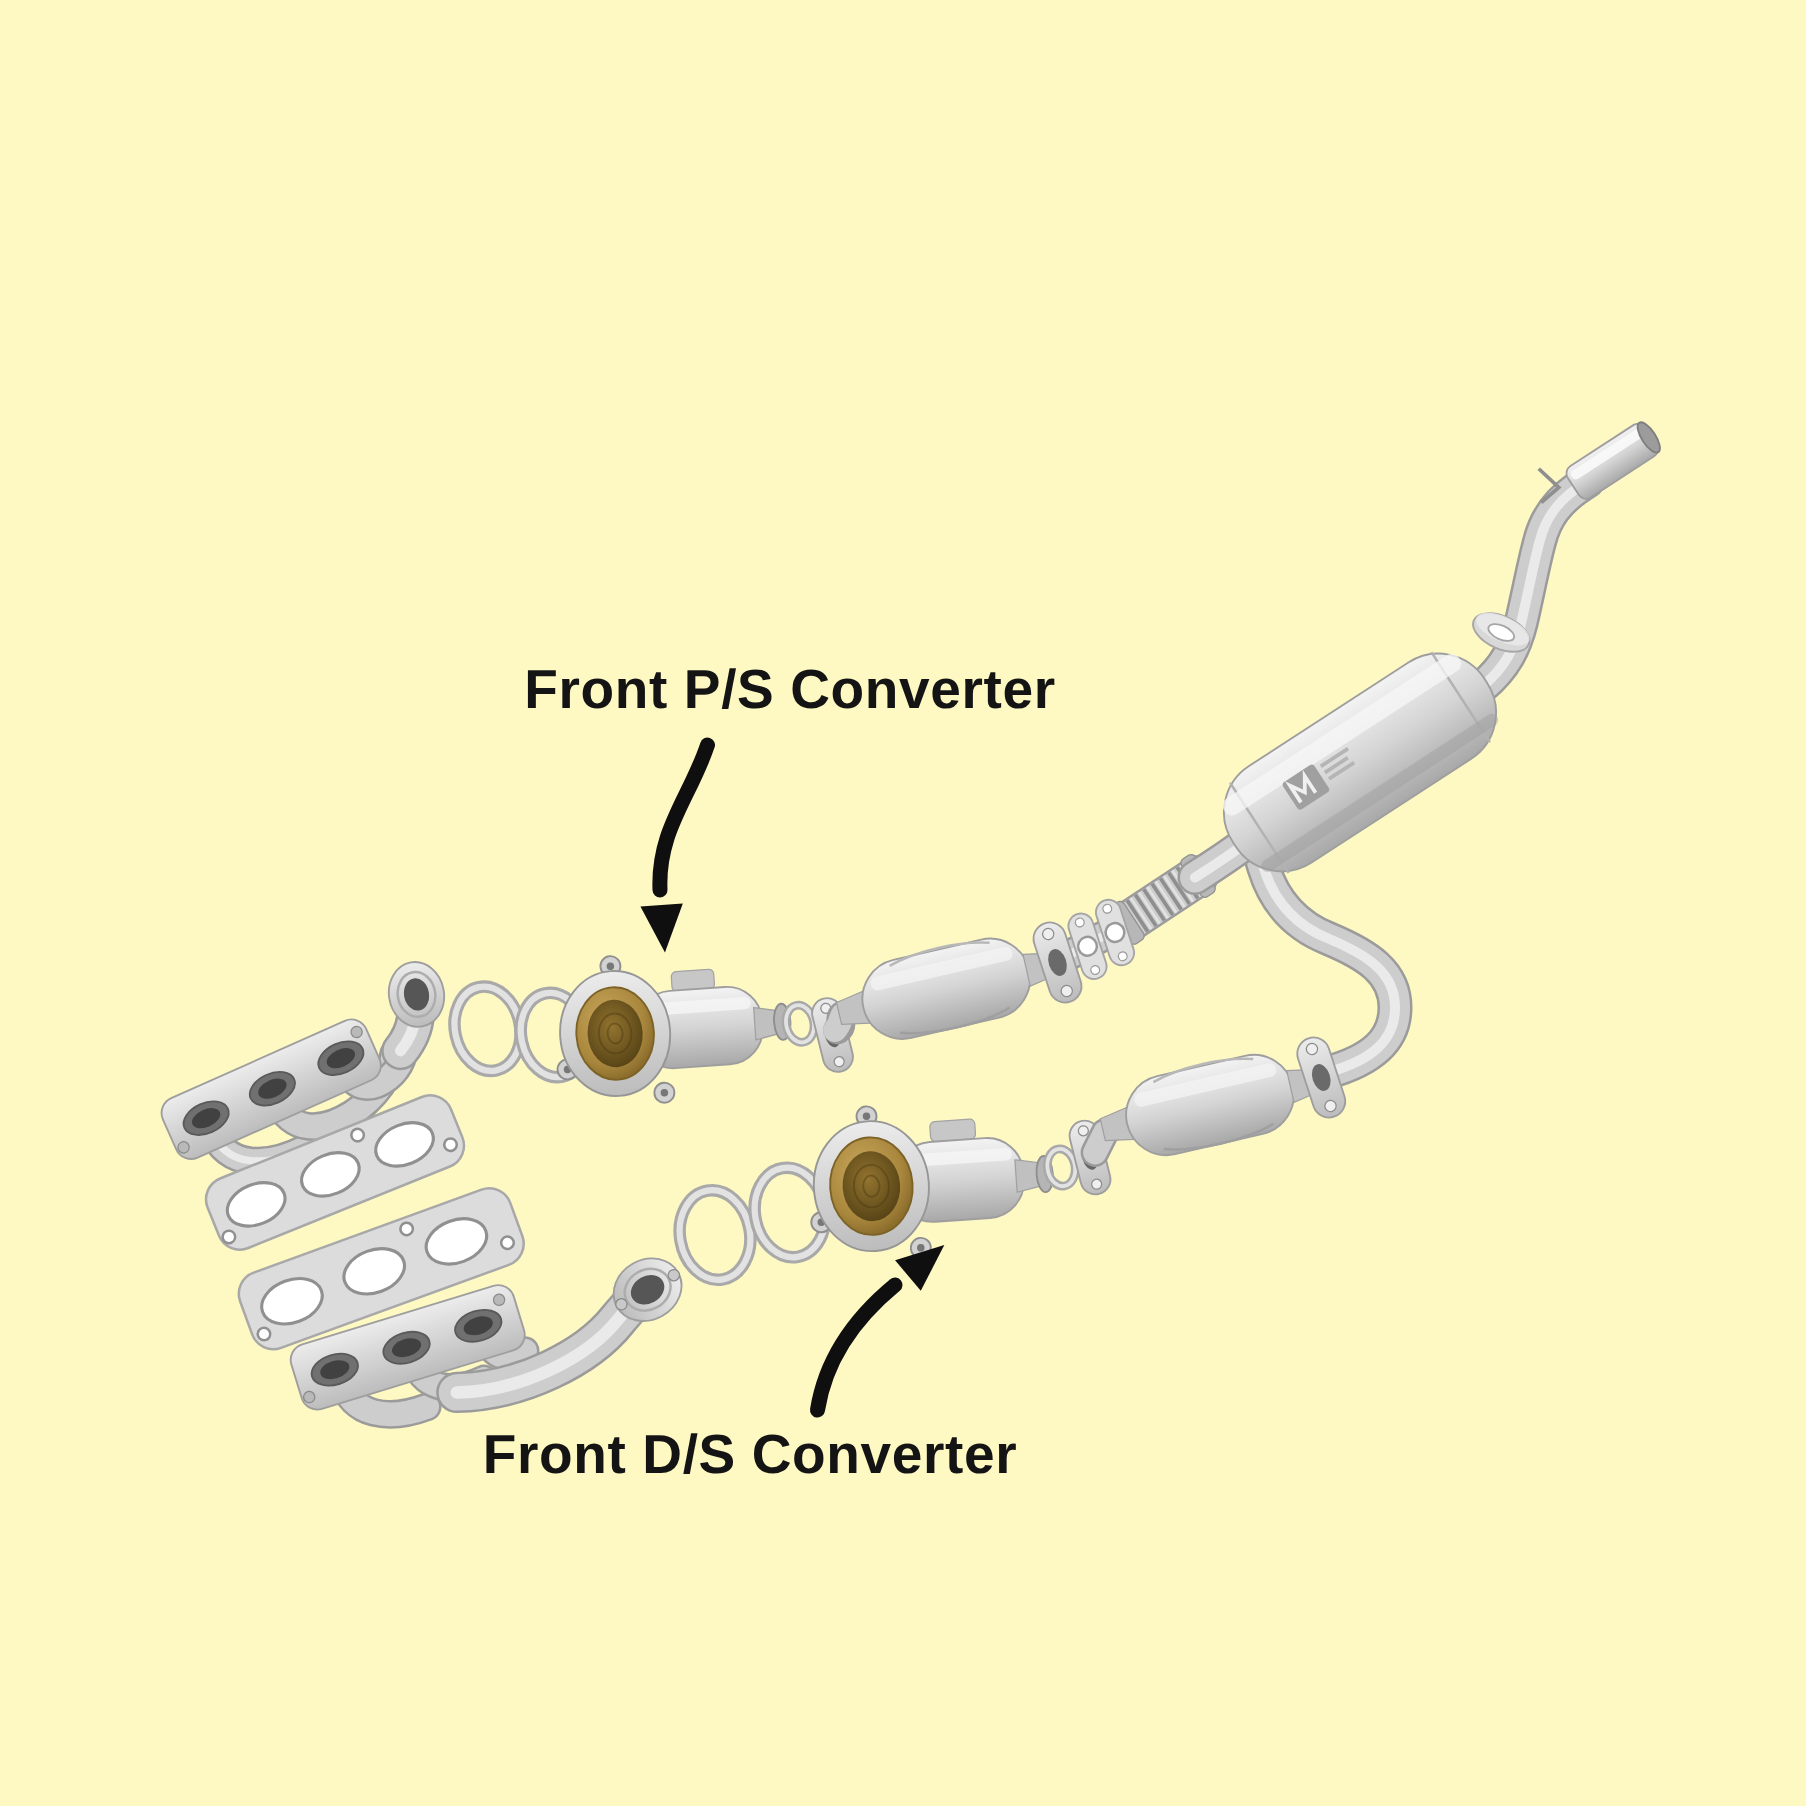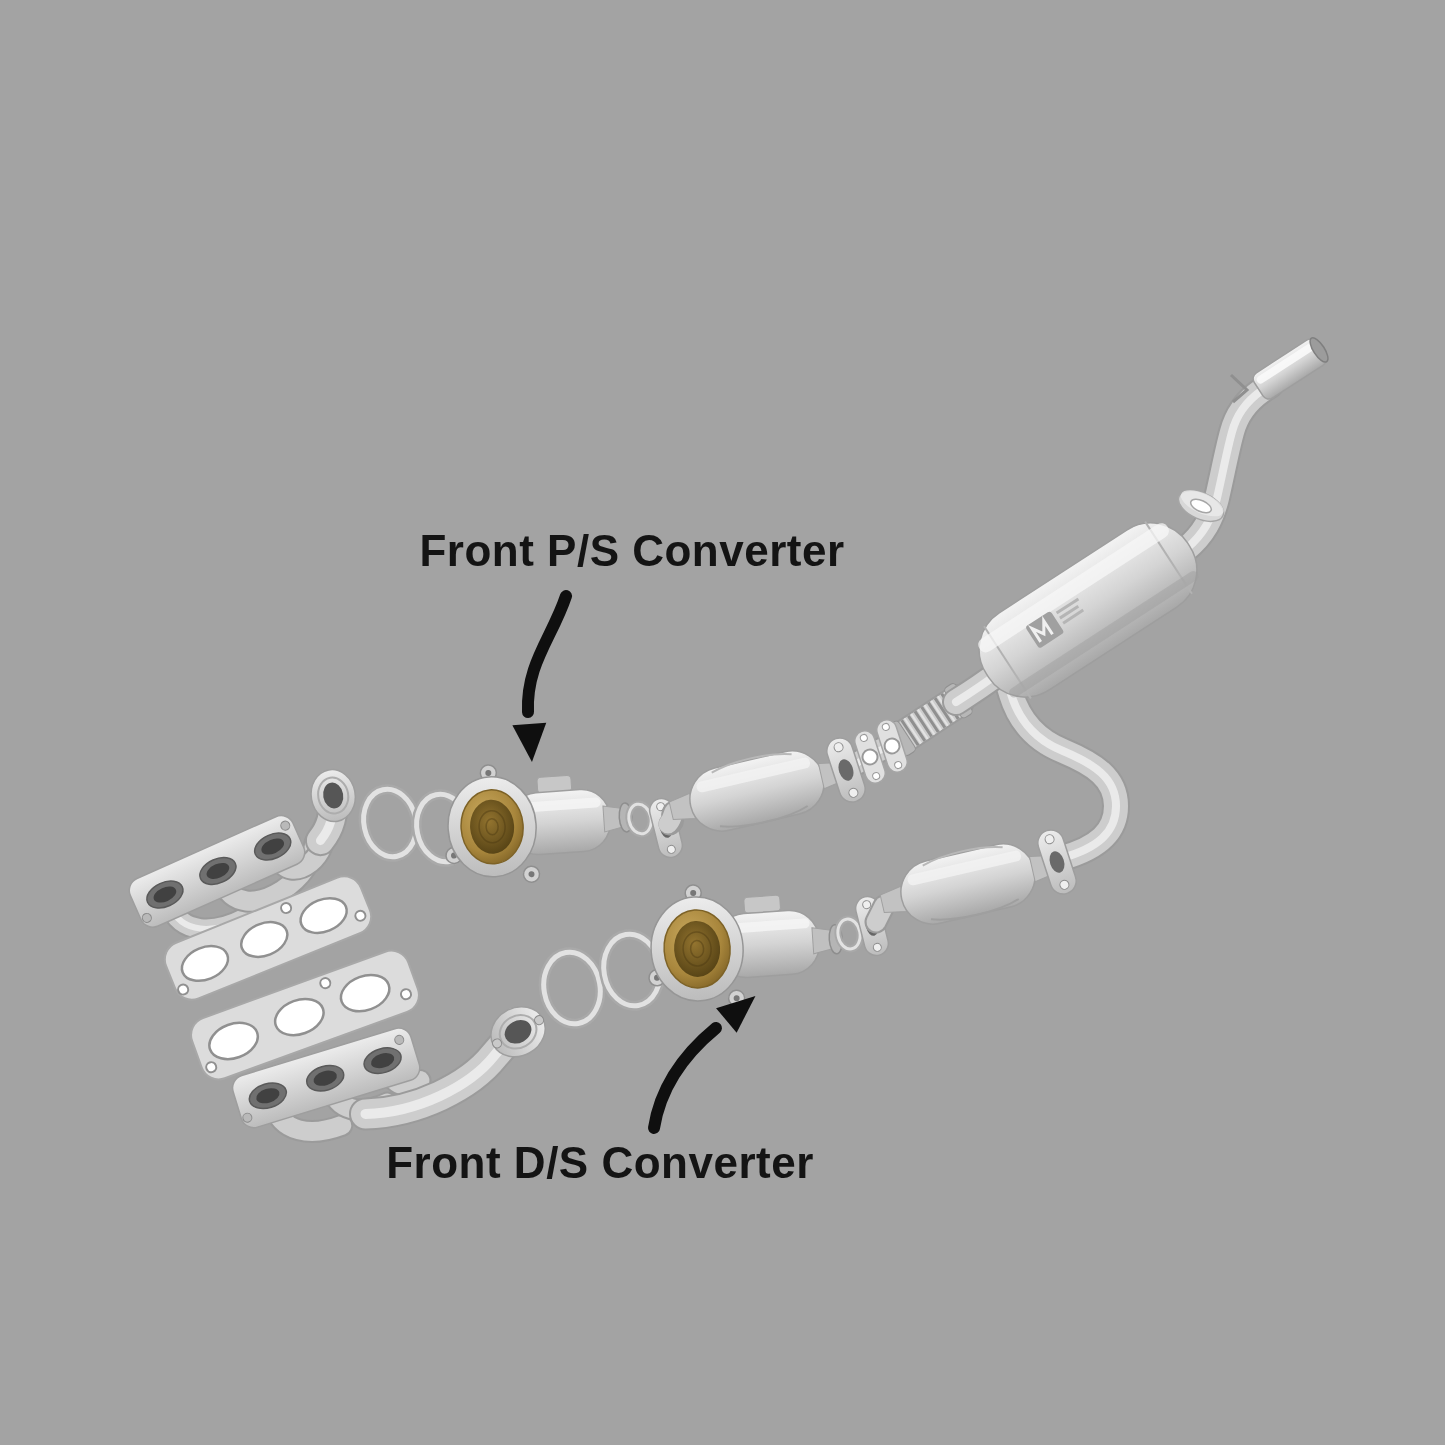--- a/index.html
+++ b/index.html
@@ -1,19 +1,19 @@
 <!DOCTYPE html>
 <html><head>
 <meta charset="utf-8">
 <style>
   html,body{margin:0;padding:0;background:#ffffff;}
   .stage{
     position:relative;
     width:1445px;height:1445px;
-    background:#a3a3a3;
+    background:#fef9c3;
     overflow:hidden;
     font-family:"Liberation Sans", sans-serif;
   }
   .stage svg{position:absolute;left:0;top:0;}
   .label{
     font-family:"Liberation Sans", sans-serif;
     font-weight:700;
     font-size:44px;
     fill:#141414;
     letter-spacing:0.5px;

